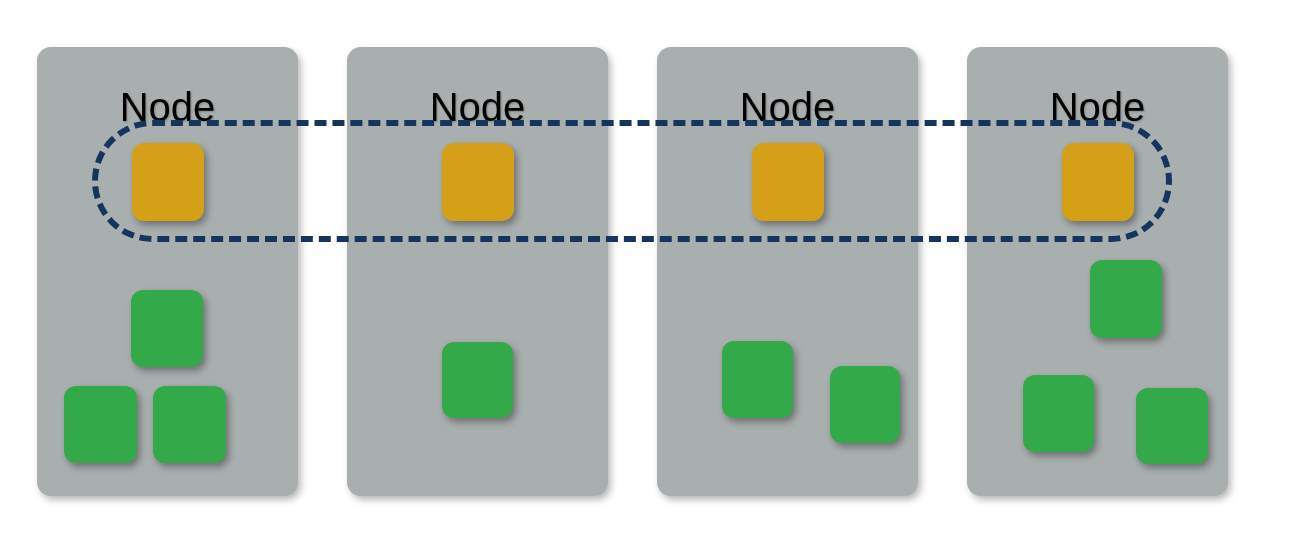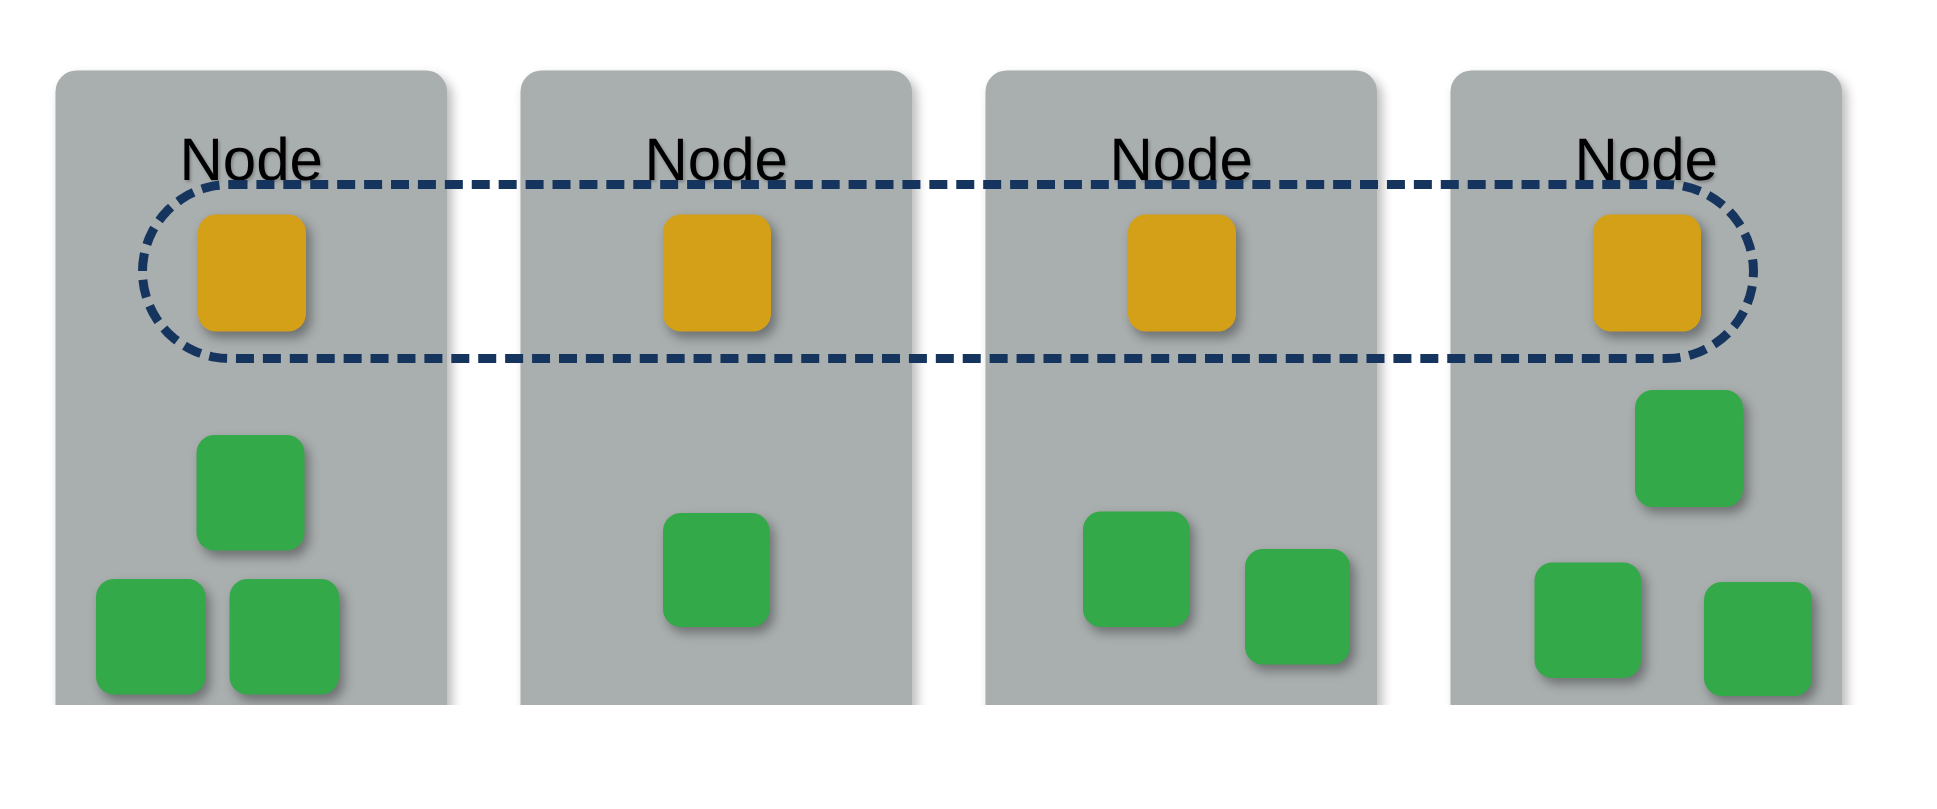--- a/index.html
+++ b/index.html
@@ -60,21 +60,21 @@
     height: 122px;
     border: 6px dashed #16355e;
     border-radius: 61px;
     box-sizing: border-box;
     pointer-events: none;
   }
 </style>
 </head>
 <body>
 
-<div id="canvas" style="width: 1291px; height: 470px; background: rgb(255, 255, 255);">
+<div id="canvas" style="width: 1291px; height: 539px; background: rgb(255, 255, 255);">
 
   <div id="nodes-layer">
       <div class="node-card" style="left: 37px; background: rgb(169, 174, 174);">
         <div class="node-title">Node</div>
       </div>
       <div class="pod pod-yellow" style="left: 132px; top: 143px; width: 72px; height: 78px; background: rgb(212, 160, 23);"></div>
       <div class="pod pod-green" style="left: 131px; top: 290px; width: 72px; height: 77px; background: rgb(52, 169, 74);"></div>
       <div class="pod pod-green" style="left: 64px; top: 386px; width: 73px; height: 77px; background: rgb(52, 169, 74);"></div>
       <div class="pod pod-green" style="left: 153px; top: 386px; width: 73px; height: 77px; background: rgb(52, 169, 74);"></div>
       <div class="node-card" style="left: 347px; background: rgb(169, 174, 174);">

